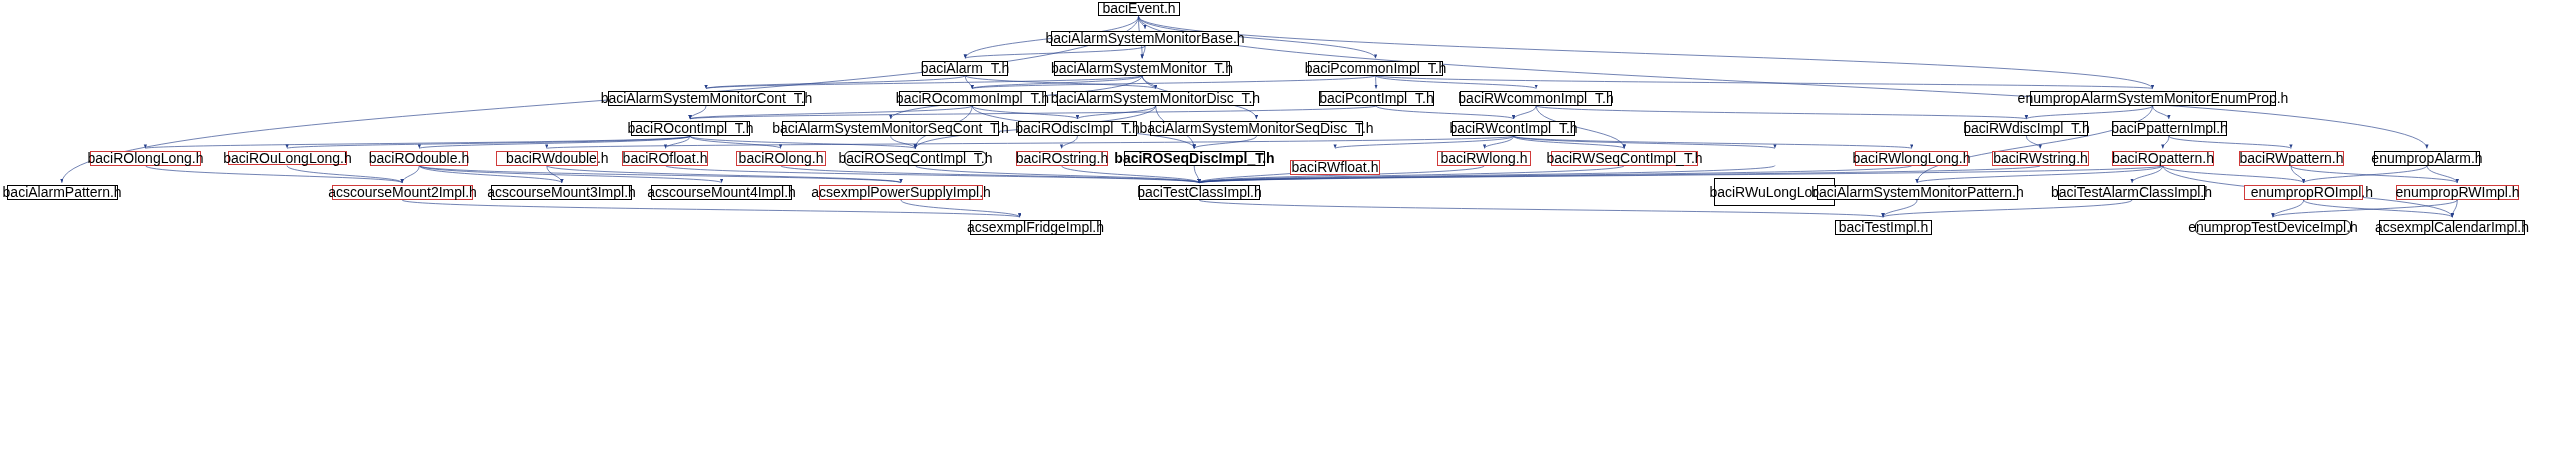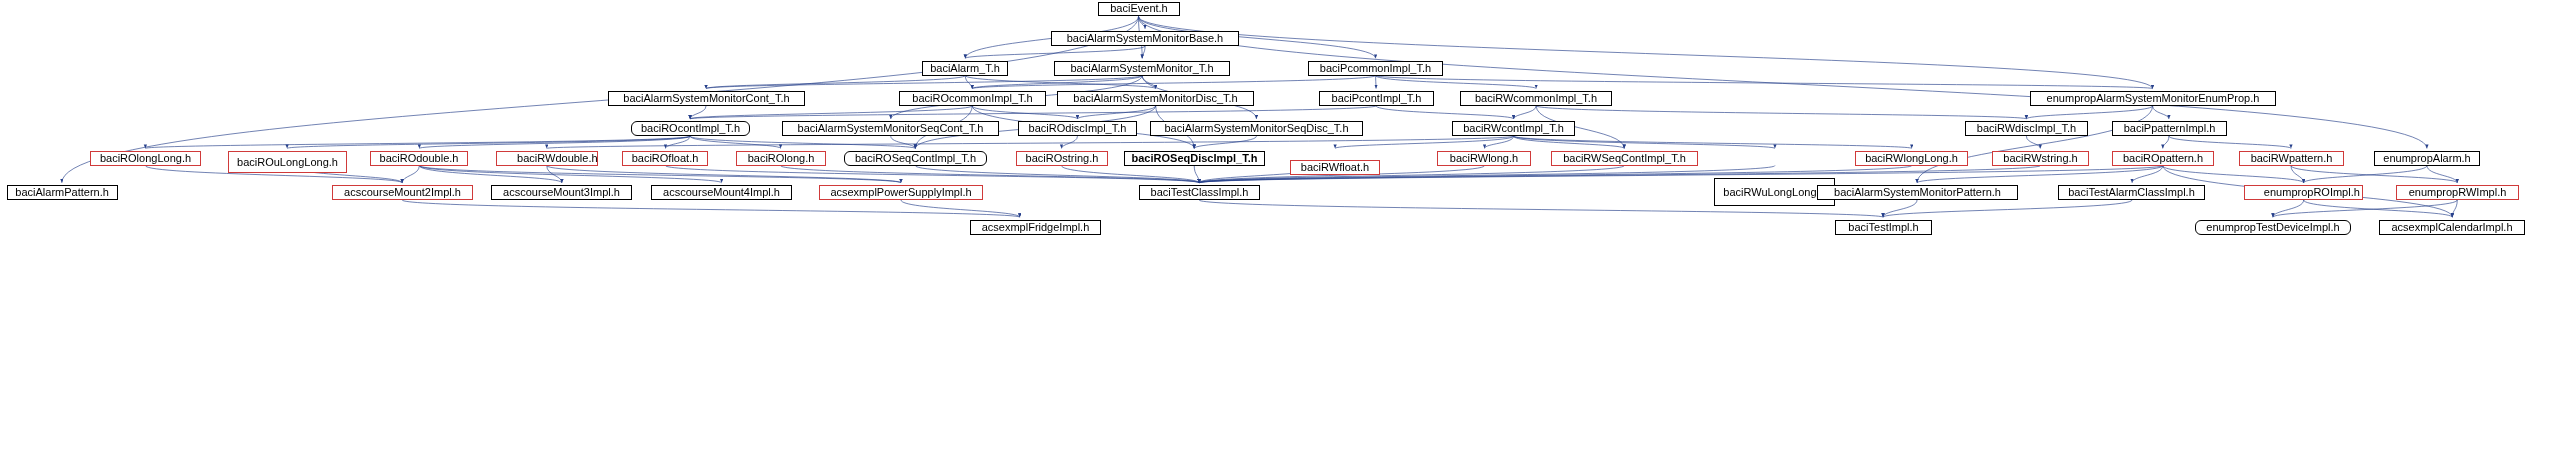--- a/index.html
+++ b/index.html
@@ -1,20 +1,20 @@
 <!DOCTYPE html>
 <html style="font-size:13px"><head>
 <meta charset="utf-8">
 <style>
   html,body{margin:0;padding:0;background:#ffffff;}
   body{font-family:"Liberation Sans",sans-serif;}
   #canvas{position:relative;width:2576px;height:459px;overflow:hidden;background:#fff;}
   .node{position:absolute;box-sizing:border-box;border:0.8px solid #000;background:#fff;
         display:flex;align-items:center;justify-content:center;
-        font-size:11px;line-height:9px;color:#000;white-space:nowrap;padding:0 3.3px;}
+        font-size:14px;line-height:9px;color:#000;white-space:nowrap;padding:0 3.3px;}
   .node.red{border-color:#d03a3a;color:#000;}
   svg.edges{position:absolute;left:0;top:0;width:2576px;height:459px;pointer-events:none;}
 </style>
 </head>
 <body>
 
 <div id="canvas">
   <svg class="edges" id="edge-layer" viewBox="0 0 3145 560" width="2576" height="459">
     <defs>
       <marker id="arrow" markerWidth="7" markerHeight="7" refX="6" refY="2.5" orient="auto">
@@ -121,29 +121,29 @@
       <div class="node" style="left: 1051px; top: 31px; width: 188px; height: 14.7px;">baciAlarmSystemMonitorBase.h</div>
       <div class="node" style="left: 922px; top: 61px; width: 86px; height: 14.7px;">baciAlarm_T.h</div>
       <div class="node" style="left: 1054px; top: 61px; width: 176px; height: 14.7px;">baciAlarmSystemMonitor_T.h</div>
       <div class="node" style="left: 1308px; top: 61px; width: 135px; height: 14.7px;">baciPcommonImpl_T.h</div>
       <div class="node" style="left: 608px; top: 91px; width: 197px; height: 14.7px;">baciAlarmSystemMonitorCont_T.h</div>
       <div class="node" style="left: 899px; top: 91px; width: 147px; height: 14.7px;">baciROcommonImpl_T.h</div>
       <div class="node" style="left: 1057px; top: 91px; width: 197px; height: 14.7px;">baciAlarmSystemMonitorDisc_T.h</div>
       <div class="node" style="left: 1319px; top: 91px; width: 115px; height: 14.7px;">baciPcontImpl_T.h</div>
       <div class="node" style="left: 1460px; top: 91px; width: 152px; height: 14.7px;">baciRWcommonImpl_T.h</div>
       <div class="node" style="left: 2030px; top: 91px; width: 246px; height: 14.7px;">enumpropAlarmSystemMonitorEnumProp.h</div>
-      <div class="node" style="left: 631px; top: 121px; width: 119px; height: 14.7px; border-radius: 6px;">baciROcontImpl_T.h</div>
+      <div class="node" style="left: 631px; top: 121px; width: 119px; height: 14.7px;">baciROcontImpl_T.h</div>
       <div class="node" style="left: 782px; top: 121px; width: 217px; height: 14.7px;">baciAlarmSystemMonitorSeqCont_T.h</div>
       <div class="node" style="left: 1018px; top: 121px; width: 119px; height: 14.7px;">baciROdiscImpl_T.h</div>
       <div class="node" style="left: 1150px; top: 121px; width: 213px; height: 14.7px;">baciAlarmSystemMonitorSeqDisc_T.h</div>
       <div class="node" style="left: 1452px; top: 121px; width: 123px; height: 14.7px;">baciRWcontImpl_T.h</div>
       <div class="node" style="left: 1965px; top: 121px; width: 123px; height: 14.7px;">baciRWdiscImpl_T.h</div>
       <div class="node" style="left: 2112px; top: 121px; width: 115px; height: 14.7px;">baciPpatternImpl.h</div>
       <div class="node red" style="left: 90px; top: 151px; width: 111px; height: 14.7px;">baciROlongLong.h</div>
-      <div class="node red" style="left: 228px; top: 151px; width: 119px; height: 22px;">baciROuLongLong.h</div>
+      <div class="node red" style="left: 228px; top: 151px; width: 119px; height: 14px;">baciROuLongLong.h</div>
       <div class="node red" style="left: 370px; top: 151px; width: 98px; height: 14.7px;">baciROdouble.h</div>
       <div class="node red" style="left: 496px; top: 151px; width: 102px; height: 14.7px; padding-left: 24px;">baciRWdouble.h</div>
       <div class="node red" style="left: 622px; top: 151px; width: 86px; height: 14.7px;">baciROfloat.h</div>
       <div class="node red" style="left: 736px; top: 151px; width: 90px; height: 14.7px;">baciROlong.h</div>
       <div class="node" style="left: 844px; top: 151px; width: 143px; height: 14.7px; border-radius: 6px;">baciROSeqContImpl_T.h</div>
       <div class="node red" style="left: 1016px; top: 151px; width: 92px; height: 14.7px;">baciROstring.h</div>
       <div class="node" style="left: 1124px; top: 151px; width: 141px; height: 14.7px; font-weight: bold;">baciROSeqDiscImpl_T.h</div>
       <div class="node red" style="left: 1290px; top: 151px; width: 90px; height: 14.7px; margin-top: 9px;">baciRWfloat.h</div>
       <div class="node red" style="left: 1437px; top: 151px; width: 94px; height: 14.7px;">baciRWlong.h</div>
       <div class="node red" style="left: 1551px; top: 151px; width: 147px; height: 14.7px;">baciRWSeqContImpl_T.h</div>

